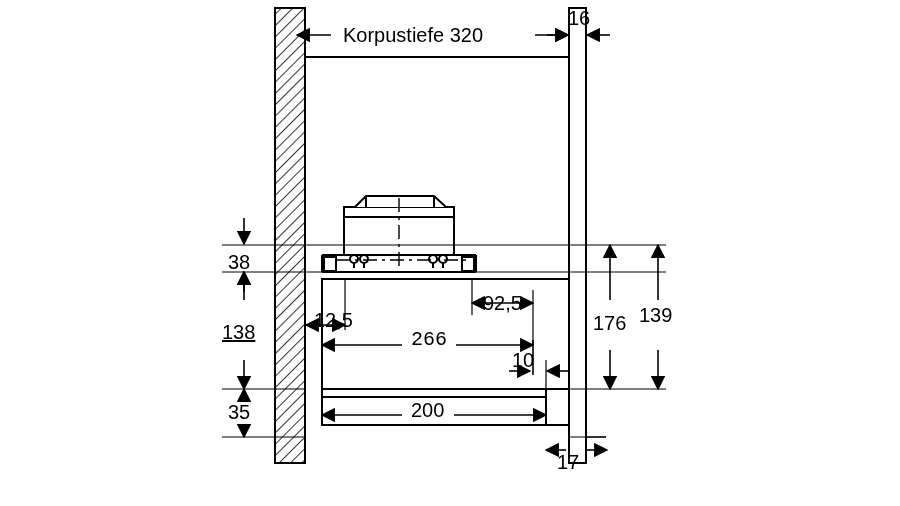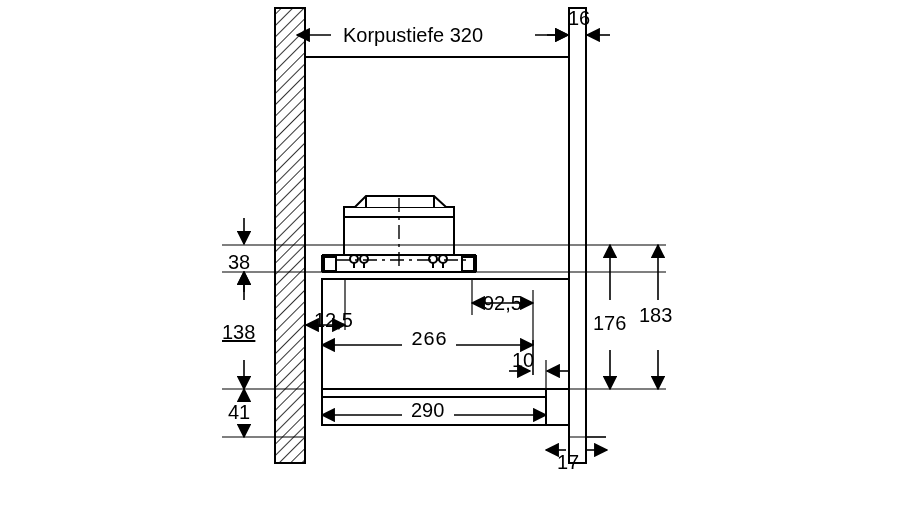--- a/index.html
+++ b/index.html
@@ -183,32 +183,32 @@
   </svg>
 
   <div class="lbl lbl-20" style="left:337px; top:25px;">Korpustiefe 320</div>
 
   <div class="lbl lbl-20" style="left:562px; top:8px;">16</div>
 
   <div class="lbl lbl-20" style="left:222px; top:252px;">38</div>
 
   <div class="lbl lbl-20" style="left:216px; top:322px;text-decoration:underline;">138</div>
 
-  <div class="lbl lbl-20" style="left:222px; top:402px;">41</div>
+  <div class="lbl lbl-20" style="left:222px; top:402px;">35</div>
 
   <div class="lbl lbl-20" style="left:308px; top:310px;">12,5</div>
 
   <div class="lbl lbl-20" style="left:405px; top:330px;font-family:Liberation Mono, monospace;">266</div>
 
   <div class="lbl lbl-20" style="left:477px; top:293px;">92,5</div>
 
   <div class="lbl lbl-20" style="left:506px; top:350px;">10</div>
 
-  <div class="lbl lbl-20" style="left:405px; top:400px;">290</div>
+  <div class="lbl lbl-20" style="left:405px; top:400px;">200</div>
 
   <div class="lbl lbl-20" style="left:551px; top:452px;">17</div>
 
   <div class="lbl lbl-20" style="left:587px; top:313px;">176</div>
 
-  <div class="lbl lbl-20" style="left:633px; top:305px;">183</div>
+  <div class="lbl lbl-20" style="left:633px; top:305px;">139</div>
 
 
 </div>
 
 </body></html>

